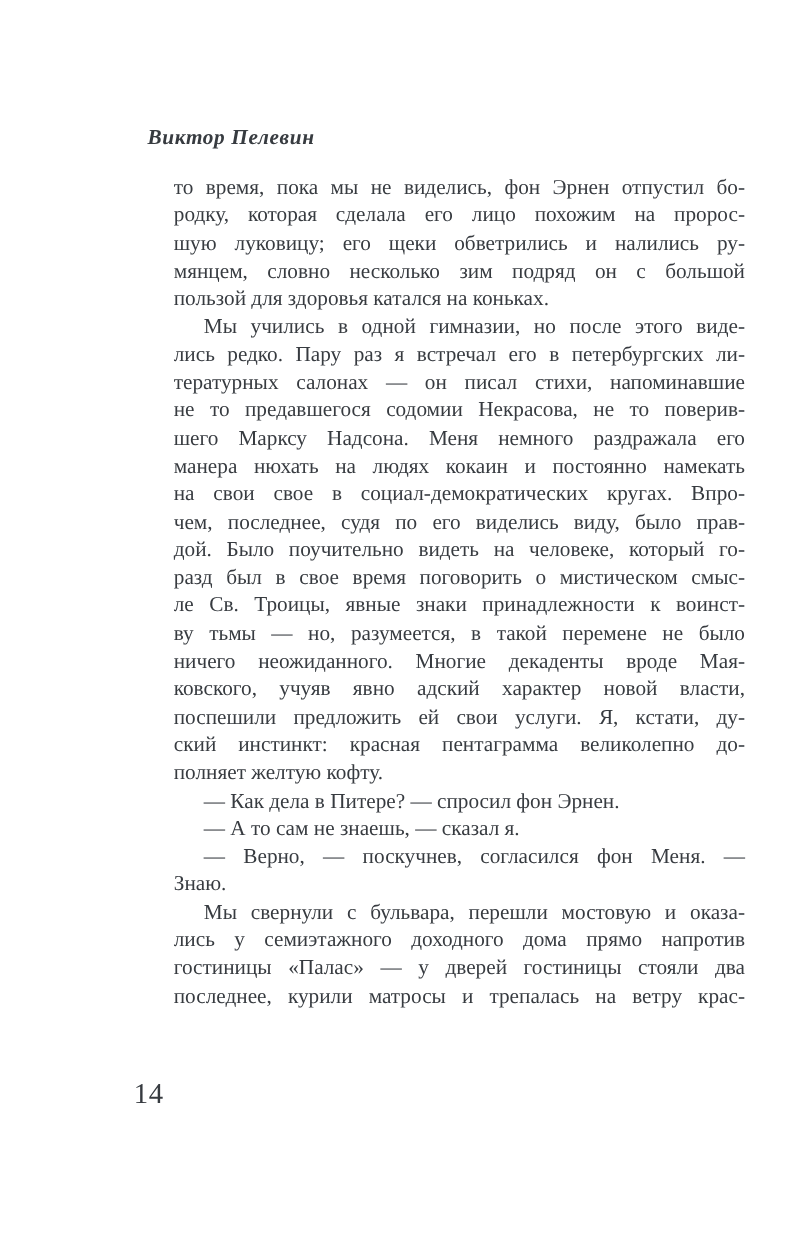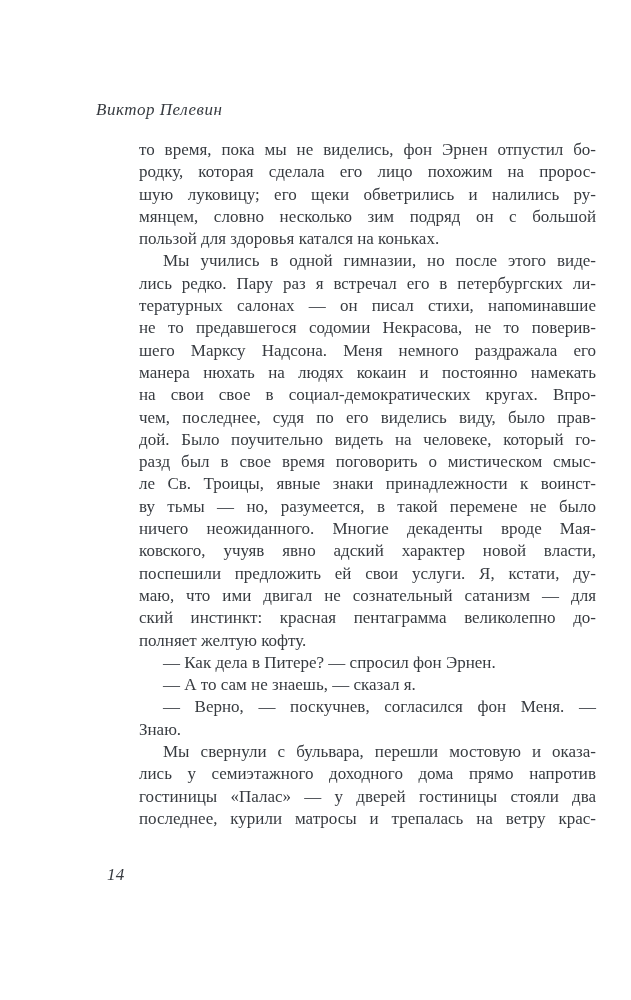--- a/index.html
+++ b/index.html
@@ -11,26 +11,27 @@
     position: relative;
     width: 631px;
     height: 1000px;
     background: #ffffff;
     overflow: hidden;
     font-family: "Liberation Serif", "DejaVu Serif", serif;
     color: #373b40;
   }
   .running-header {
     position: absolute;
-    left: 96px;
+    left: 118px;
     top: 99px;
     font-size: 17px;
     line-height: 22px;
     font-style: italic;
     letter-spacing: 0.03em;
+    font-weight: bold;
   }
   .body-text {
     position: absolute;
     left: 105px;
     top: 139px;
     width: 457px;
     margin-left: 34px;
   }
   .line {
     font-size: 17px;
@@ -44,24 +45,23 @@
   .line.end {
     text-align-last: left;
   }
   .line.indent {
     text-indent: 24px;
   }
   .page-number {
     position: absolute;
     left: 107px;
     top: 864px;
-    font-size: 17px;
+    font-size: 23px;
     line-height: 22px;
     letter-spacing: 0.02em;
-    font-style: italic;
   }
 </style>
 </head>
 <body>
 
 <div class="page" style="background: rgb(255, 255, 255); color: rgb(55, 59, 64);">
   <div class="running-header">Виктор Пелевин</div>
 
   <div class="body-text">
       <div class="line">то время, пока мы не виделись, фон Эрнен отпустил бо-</div>
@@ -77,21 +77,20 @@
       <div class="line">манера нюхать на людях кокаин и постоянно намекать</div>
       <div class="line">на свои свое в социал-демократических кругах. Впро-</div>
       <div class="line">чем, последнее, судя по его виделись виду, было прав-</div>
       <div class="line">дой. Было поучительно видеть на человеке, который го-</div>
       <div class="line">разд был в свое время поговорить о мистическом смыс-</div>
       <div class="line">ле Св. Троицы, явные знаки принадлежности к воинст-</div>
       <div class="line">ву тьмы — но, разумеется, в такой перемене не было</div>
       <div class="line">ничего неожиданного. Многие декаденты вроде Мая-</div>
       <div class="line">ковского, учуяв явно адский характер новой власти,</div>
       <div class="line">поспешили предложить ей свои услуги. Я, кстати, ду-</div>
-      <div class="line">маю, что ими двигал не сознательный сатанизм — для</div>
       <div class="line">ский инстинкт: красная пентаграмма великолепно до-</div>
       <div class="line end">полняет желтую кофту.</div>
       <div class="line indent end">— Как дела в Питере? — спросил фон Эрнен.</div>
       <div class="line indent end">— А то сам не знаешь, — сказал я.</div>
       <div class="line indent">— Верно, — поскучнев, согласился фон Меня. —</div>
       <div class="line end">Знаю.</div>
       <div class="line indent">Мы свернули с бульвара, перешли мостовую и оказа-</div>
       <div class="line">лись у семиэтажного доходного дома прямо напротив</div>
       <div class="line">гостиницы «Палас» — у дверей гостиницы стояли два</div>
       <div class="line">последнее, курили матросы и трепалась на ветру крас-</div>

